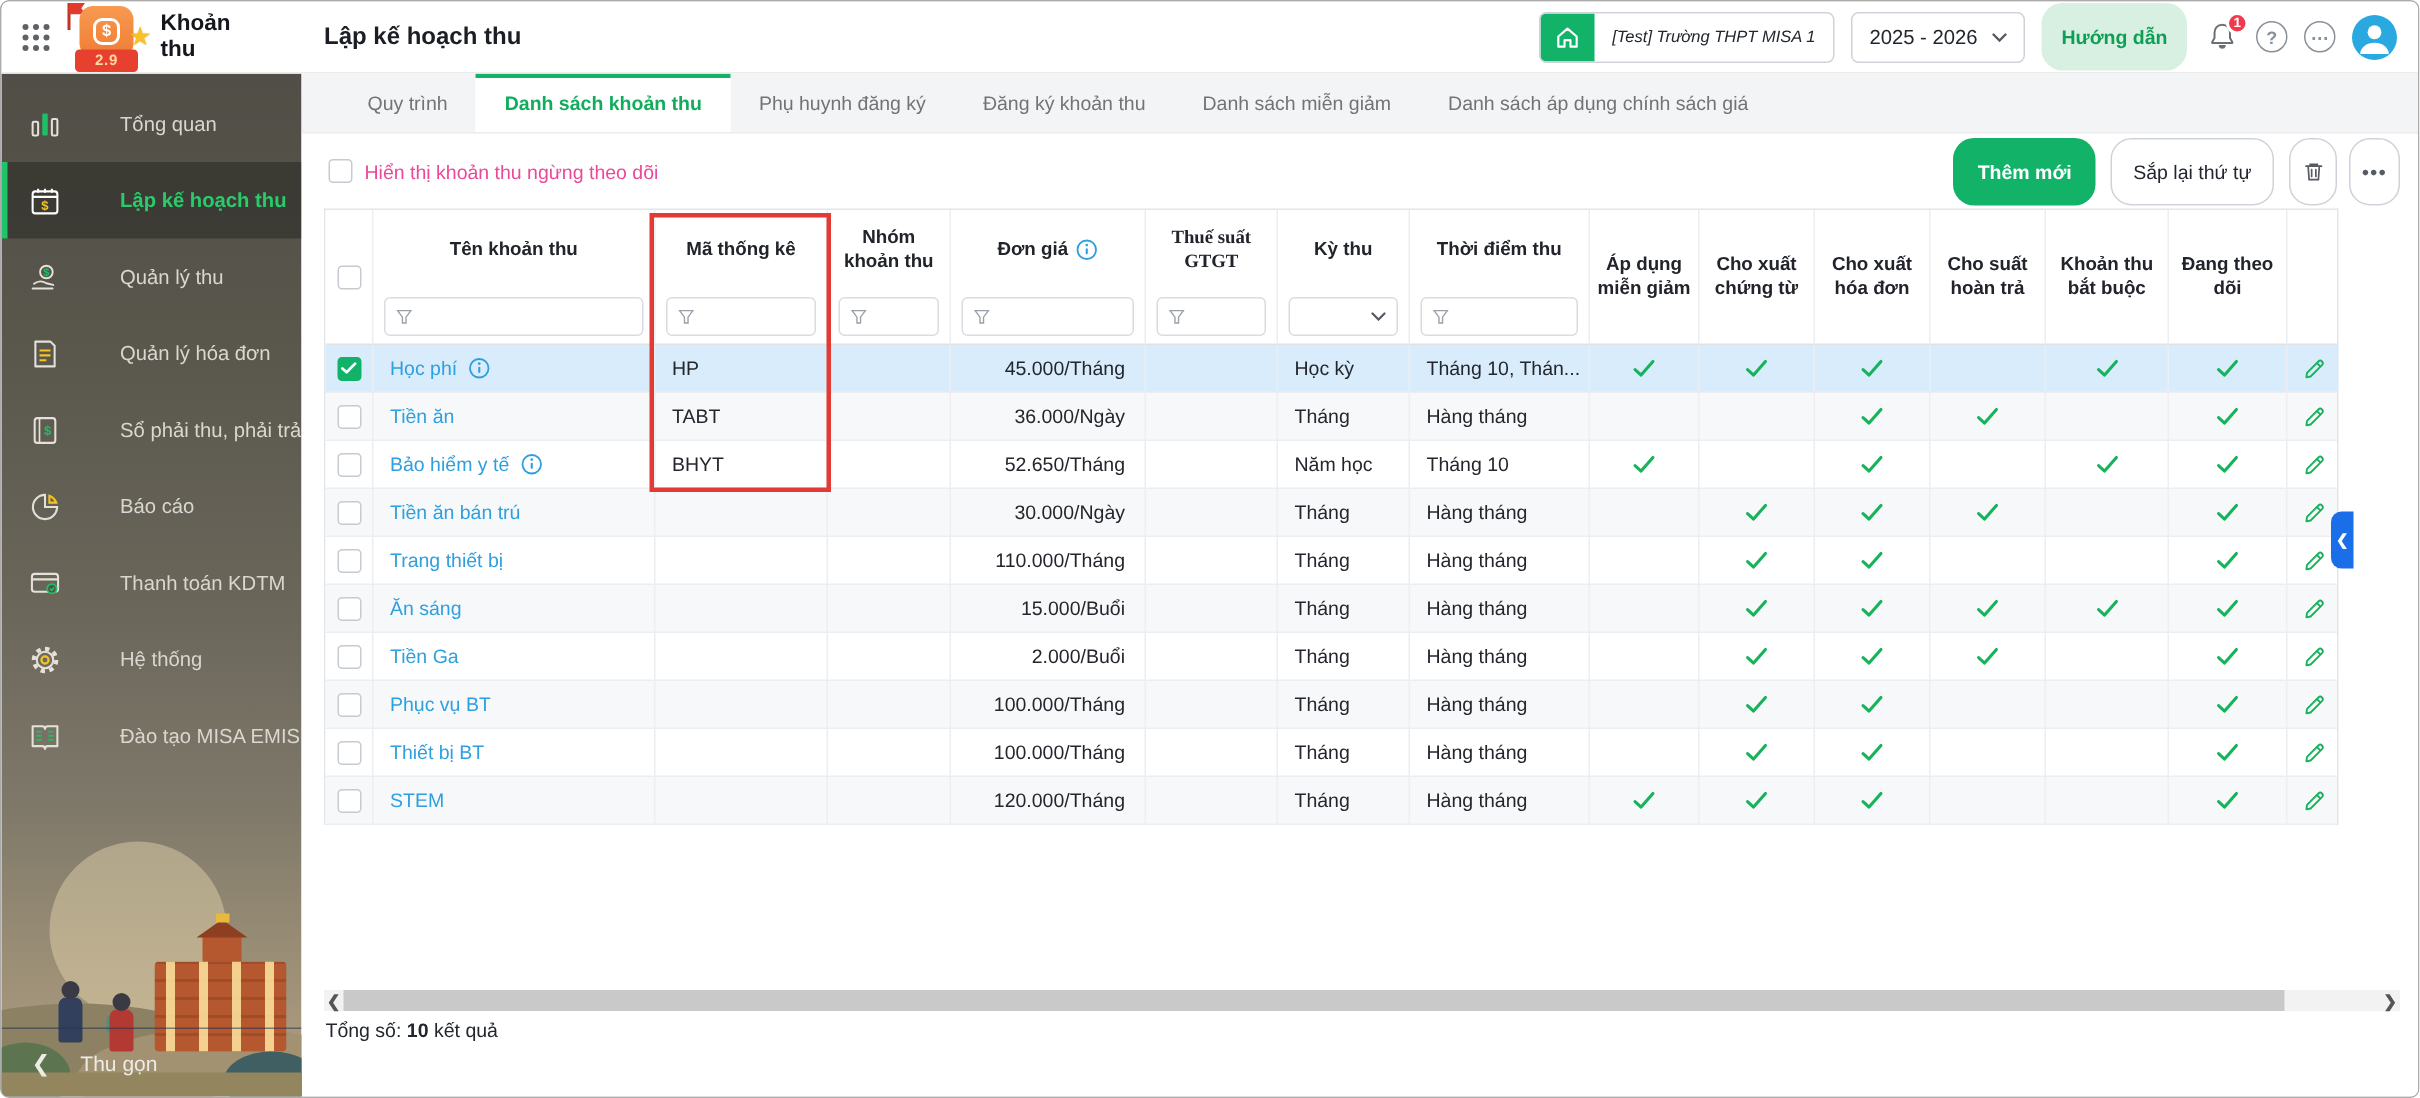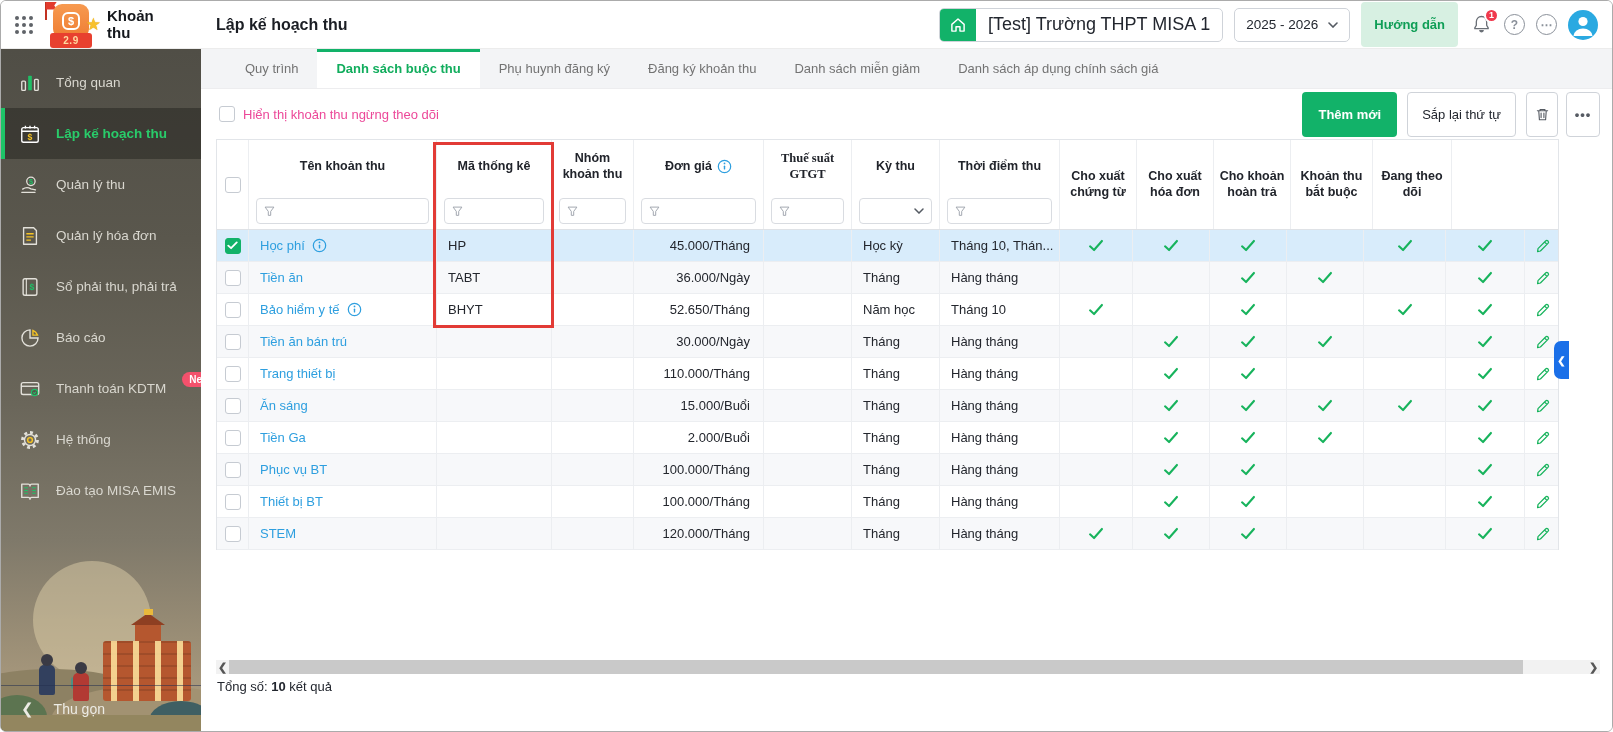--- a/index.html
+++ b/index.html
@@ -21,38 +21,38 @@
   .logo .flag{position:absolute;left:3px;top:0;width:11px;height:8px;background:#e23b2e;clip-path:polygon(0 0,100% 0,75% 50%,100% 100%,0 100%);}
   .logo .flagpole{position:absolute;left:2px;top:0;width:2px;height:18px;background:#c23122;}
   .logo .star{position:absolute;right:-2px;top:12px;color:#f8c12c;font-size:17px;text-shadow:0 0 1px #d79b00;}
   .logo .ribbon{position:absolute;left:7px;bottom:0;width:42px;height:15px;background:#e8402f;border-radius:3px;
                 color:#ffd9a0;font-size:10px;font-weight:bold;text-align:center;line-height:15px;letter-spacing:.5px;}
   .apptitle{font-weight:bold;font-size:15px;line-height:1.08;color:#14171c;width:58px;}
   .pagetitle{position:absolute;left:215px;top:50%;transform:translateY(-50%);font-size:16px;font-weight:bold;color:#1b1e24;}
   .top-right{margin-left:auto;display:flex;align-items:center;gap:11px;padding-right:14px;}
   .school{display:flex;align-items:stretch;height:34px;border:1px solid #cfd3d9;border-radius:5px;overflow:hidden;background:#fff;}
   .school .home{width:36px;display:flex;align-items:center;justify-content:center;background:var(--green);}
-  .school .name{display:flex;align-items:center;padding:0 12px;font-size:18px;color:#22262e;}
+  .school .name{display:flex;align-items:center;padding:0 12px;font-size:11px;color:#22262e;font-style:italic;}
   .year{height:34px;border:1px solid #cfd3d9;border-radius:5px;display:flex;align-items:center;gap:10px;
         padding:0 11px;font-size:13.5px;color:#22262e;background:#fff;}
   .guide{height:31px;background:#d7f0e2;color:#0f9e56;font-weight:bold;font-size:13px;border-radius:4px;
          padding:0 13px;display:flex;align-items:center;}
   .iconbtn{position:relative;width:24px;height:24px;display:flex;align-items:center;justify-content:center;}
   .badge{position:absolute;top:-5px;right:-6px;min-width:15px;height:15px;border-radius:8px;background:#f0394d;
          color:#fff;font-size:9px;font-weight:bold;display:flex;align-items:center;justify-content:center;border:2px solid #fff;}
   .circ{width:21px;height:21px;border:1.6px solid #8a9099;border-radius:50%;color:#8a9099;font-size:12px;font-weight:bold;
         display:flex;align-items:center;justify-content:center;line-height:1;}
   .avatar{width:30px;height:30px;border-radius:50%;background:#2aa9e1;display:flex;align-items:center;justify-content:center;overflow:hidden;}
 
   
   .sidebar{position:absolute;top:48px;left:0;width:200px;bottom:0;overflow:hidden;
            background:linear-gradient(180deg,#504e46 0%,#5a574d 28%,#6a665a 52%,#7f796a 72%,#9d9077 88%,#b3a183 100%);}
   .side-menu{position:relative;padding-top:8px;z-index:3;}
   .side-item{position:relative;height:51px;display:flex;align-items:center;gap:14px;padding:0 12px 0 17px;cursor:pointer;}
-  .side-item .lbl{font-size:13.5px;color:#d9d7cf;white-space:nowrap;}
+  .side-item .lbl{font-size:13.5px;color:#d9d7cf;white-space:nowrap;margin-left:24px;}
   .side-item.active{background:rgba(22,22,18,.38);}
   .side-item.active::before{content:"";position:absolute;left:0;top:0;bottom:0;width:4px;background:#1ec468;}
   .side-item.active .lbl{color:#29cc6a;font-weight:bold;}
   .side-item .nbadge{background:#f4516c;color:#fff;font-size:10px;font-weight:bold;padding:2px 7px;border-radius:9px;
                      transform:translateY(-9px);margin-left:2px;}
   .side-item .ic{width:24px;display:flex;justify-content:center;flex:0 0 auto;}
   
   .illus{position:absolute;left:0;right:0;bottom:0;height:180px;z-index:1;pointer-events:none;}
   .illus .sun{position:absolute;left:32px;bottom:52px;width:118px;height:118px;border-radius:50%;background:rgba(230,214,176,.45);}
   .illus .hill1{position:absolute;left:-60px;bottom:-18px;width:220px;height:80px;border-radius:50%;background:#8d8163;}
@@ -82,21 +82,21 @@
            padding-left:25px;border-bottom:1px solid #ededef;}
   .tab{display:flex;align-items:center;padding:0 19px;font-size:13px;color:#737373;cursor:pointer;position:relative;}
   .tab.active{background:#fff;color:#11ad5d;font-weight:bold;}
   .tab.active::before{content:"";position:absolute;left:0;right:0;top:0;height:3px;background:#12b269;}
 
   .toolbar{position:absolute;top:88px;left:200px;right:12px;height:50px;display:flex;align-items:center;padding-left:18px;z-index:5;}
   .cbx{width:16px;height:16px;border:1.5px solid #c6cbd2;border-radius:3px;background:#fff;flex:0 0 auto;}
   .toolbar .cbx{margin-right:8px;}
   .toolbar .tlabel{font-size:13px;color:#ec4899;}
   .toolbar .spacer{flex:1;}
-  .btn{height:45px;display:flex;align-items:center;justify-content:center;border-radius:4px;font-size:13px;cursor:pointer;}
+  .btn{height:45px;display:flex;align-items:center;justify-content:center;border-radius:14px;font-size:13px;cursor:pointer;}
   .btn-green{background:var(--green);color:#fff;padding:0 16px;font-weight:bold;margin-right:10px;}
   .btn-white{background:#fff;border:1px solid #cfd3d9;color:#22262e;padding:0 14px;margin-right:10px;}
   .btn-icon{width:32px;border:1px solid #cfd3d9;background:#fff;margin-right:8px;color:#565b63;}
   .btn-dots{width:34px;border:1px solid #cfd3d9;background:#fff;color:#565b63;font-weight:bold;letter-spacing:1px;}
 
   
   .tbl{position:absolute;left:215px;top:138px;width:1343px;border:1px solid #e2e5e9;border-bottom:none;z-index:4;background:#fff;}
   .thead{display:flex;height:90px;border-bottom:1px solid #dfe2e6;background:#fff;}
   .hcell{display:flex;flex-direction:column;border-right:1px solid #eceef1;}
   .hcell:last-child{border-right:none;}
@@ -306,21 +306,21 @@
       </div>
     <div class="collapse">
       <span class="chv">❮</span>
       <span class="lbl">Thu gọn</span>
     </div>
   </div>
 
   <div class="main-bg"></div>
   <div class="tabsbar">
       <div class="tab">Quy trình</div>
-      <div class="tab active">Danh sách buộc thu</div>
+      <div class="tab active">Danh sách khoản thu</div>
       <div class="tab">Phụ huynh đăng ký</div>
       <div class="tab">Đăng ký khoản thu</div>
       <div class="tab">Danh sách miễn giảm</div>
       <div class="tab">Danh sách áp dụng chính sách giá</div>
     </div>
 
   <div class="toolbar">
     <span class="cbx"></span>
     <span class="tlabel">Hiển thị khoản thu ngừng theo dõi</span>
     <span class="spacer"></span>
@@ -429,33 +429,38 @@
           </div>
           <div class="hfilter">
             <div class="fbox">
               <svg viewBox="0 0 12 12" width="11" height="11" style="flex:0 0 auto">
                 <path d="M1.2 1.2 h9.6 L7.3 5.9 V10.2 H4.7 V5.9 Z" fill="none" stroke="#9aa0a8" stroke-width="1"></path>
               </svg>
               <input style="">
             </div>
           </div>
         </div>
+        <div class="hcell" style="width: 73px; flex: 0 0 73px;">
+          <div class="hlabel">
+            <span>Áp dụng miễn giảm</span>
+          </div>
+        </div>
         <div class="hcell" style="width: 77px; flex: 0 0 77px;">
           <div class="hlabel">
             <span>Cho xuất chứng từ</span>
           </div>
         </div>
         <div class="hcell" style="width: 77px; flex: 0 0 77px;">
           <div class="hlabel">
             <span>Cho xuất hóa đơn</span>
           </div>
         </div>
         <div class="hcell" style="width: 77px; flex: 0 0 77px;">
           <div class="hlabel">
-            <span>Cho khoản hoàn trả</span>
+            <span>Cho suất hoàn trả</span>
           </div>
         </div>
         <div class="hcell" style="width: 82px; flex: 0 0 82px;">
           <div class="hlabel">
             <span>Khoản thu bắt buộc</span>
           </div>
         </div>
         <div class="hcell" style="width: 79px; flex: 0 0 79px; justify-content: center;">
           <div class="hlabel">
             <span>Đang theo dõi</span>

